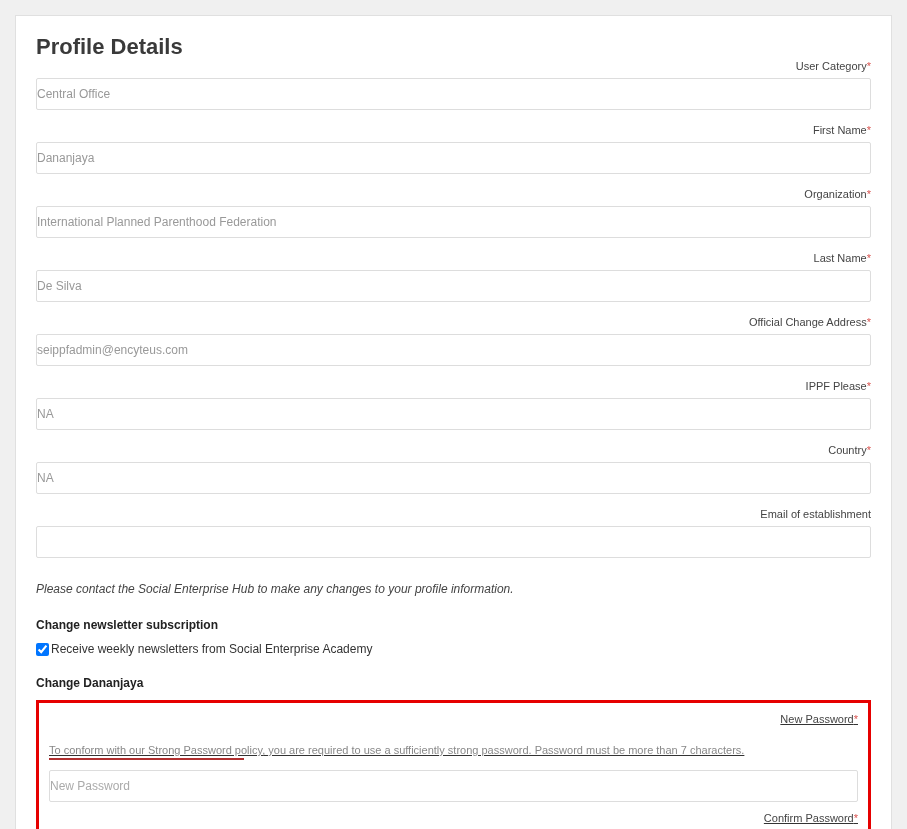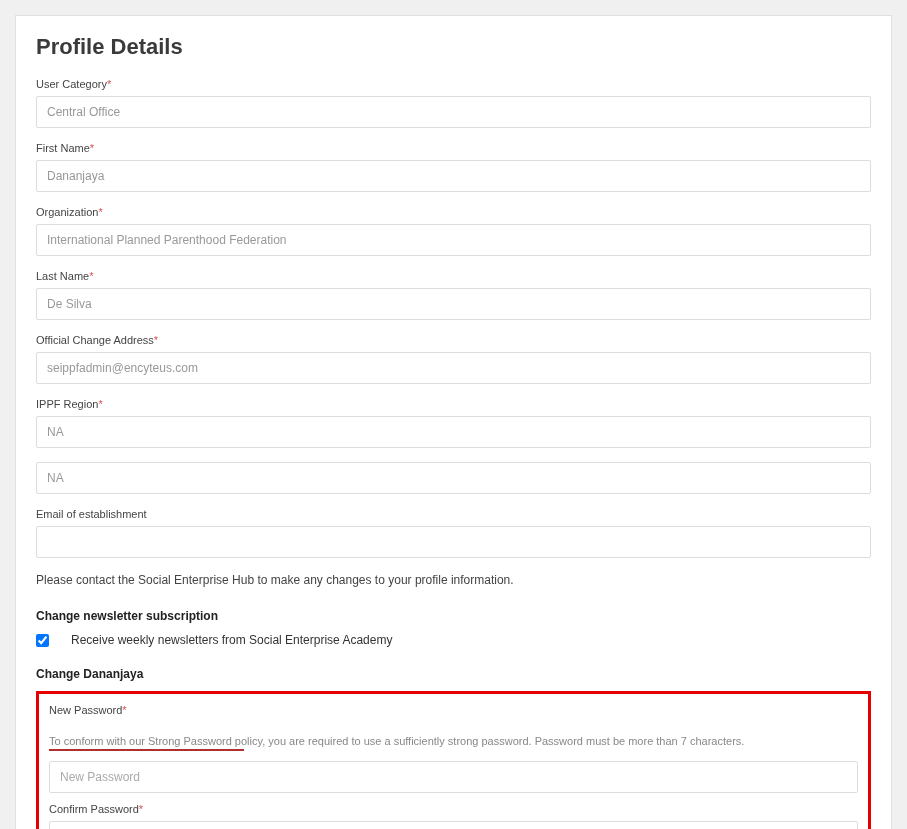--- a/index.html
+++ b/index.html
@@ -14,64 +14,65 @@
     background: #fff;
     border: 1px solid #e0e0e0;
     padding: 18px 20px 22px 20px;
     width: 877px;
     margin: 0 auto;
   }
   h1.page-title {
     font-size: 22px;
     font-weight: 700;
     color: #3a3a3a;
-    margin-bottom: 18px;
   }
   .form-group { margin-bottom: 14px; }
   .form-label {
     display: block;
     font-size: 11px;
     color: #444;
     margin-bottom: 6px;
+    text-align: right;
   }
   .req { color: #d9534f; }
   .form-control {
     width: 100%;
     border: 1px solid #ddd;
     background: #fff;
-    padding: 8px 10px;
+    padding: 8px 0;
     font-size: 12px;
     color: #999;
     border-radius: 2px;
   }
   .form-control::placeholder { color: #aaa; }
   .help-text {
     font-size: 12px;
     color: #444;
-    margin: 15px 0 22px 0;
+    margin: 24px 0 22px 0;
+    font-style: italic;
   }
   .section-header {
     font-weight: 700;
     font-size: 12px;
     color: #222;
     margin: 20px 0 10px 0;
   }
   .checkbox-row {
     display: flex;
     align-items: center;
-    gap: 22px;
+    gap: 2px;
     margin-bottom: 11px;
   }
   .checkbox-row label { font-size: 12px; color: #333; }
   .highlight-box {
     border: 3px solid #e60000;
     padding: 10px 10px 12px 10px;
     margin: 6px 0 10px 0;
   }
-  .highlight-box .form-group { margin-bottom: 10px; }
+  .highlight-box .form-group { margin-bottom: 10px; text-decoration: underline; }
   .hint {
     font-size: 11px;
     color: #888;
     margin: 19px 0 2px 0;
   }
   .hint-underline {
     border-bottom: 2px solid #b03030;
     width: 195px;
     margin-bottom: 10px;
   }
@@ -113,26 +114,29 @@
 
   <div class="form-group">
     <label class="form-label">
       <span>Official Change Address</span><span class="req">*</span>
     </label>
     <input class="form-control" type="text" readonly="" value="seippfadmin@encyteus.com" style="">
   </div>
 
   <div class="form-group">
     <label class="form-label">
-      <span>IPPF Region</span><span class="req">*</span>
+      <span>IPPF Please</span><span class="req">*</span>
     </label>
     <input class="form-control" type="text" readonly="" value="NA" style="">
   </div>
 
   <div class="form-group">
+    <label class="form-label">
+      <span>Country</span><span class="req">*</span>
+    </label>
     <input class="form-control" type="text" readonly="" value="NA" style="">
   </div>
 
   <div class="form-group">
     <label class="form-label">
       <span>Email of establishment</span>
     </label>
     <input class="form-control" type="text" readonly="" value="" style="">
   </div>
 

